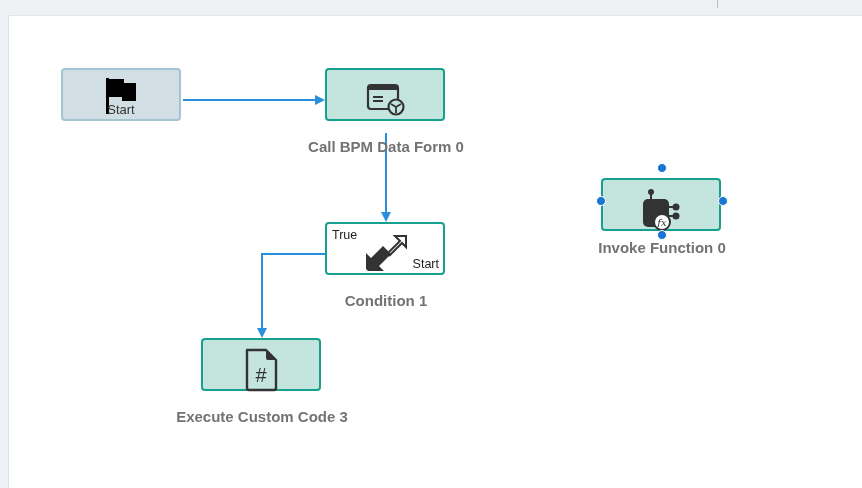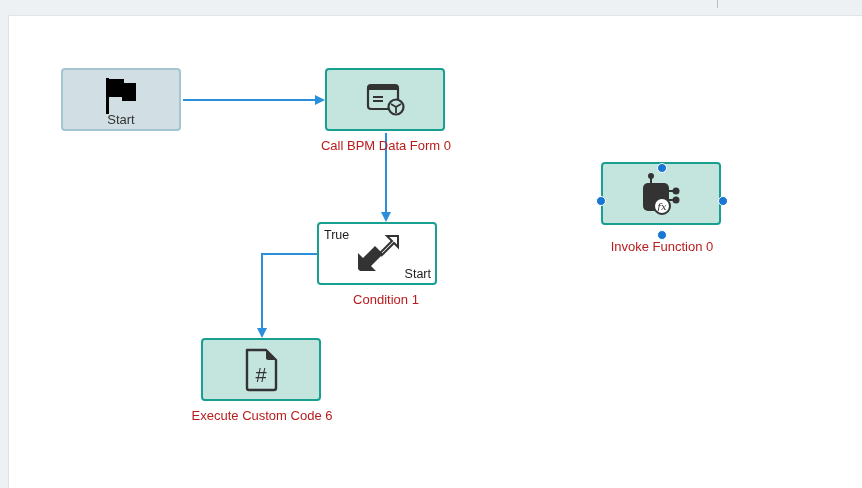--- a/index.html
+++ b/index.html
@@ -8,30 +8,30 @@
     background:#eef1f4;
     font-family:"Liberation Sans", sans-serif;
   }
   .top-divider { position:absolute; left:717px; top:0; width:1px; height:8px; background:#b9bec4; }
   .canvas {
     position:absolute; left:8px; top:15px; width:862px; height:480px;
     background:#ffffff; border-top:1px solid #e1e5e9; border-left:1px solid #dde2e7;
   }
   svg.edges { position:absolute; left:0; top:0; width:862px; height:488px; }
   .node {
-    position:absolute; width:120px; height:63px; box-sizing:border-box;
+    position:absolute; width:120px; height:53px; box-sizing:border-box;
     border-radius:4px; cursor:pointer;
   }
   .node.start { background:#d1dee4; border:2px solid #a3c5d2; }
   .node.task { background:#c4e5de; border:2px solid #17a08f; }
   .node.cond { background:#ffffff; border:2px solid #17a08f; }
   .node .icon { position:absolute; left:50%; transform:translateX(-50%); }
   .node-label {
-    position:absolute; font-size:13px; color:#b91c1c; white-space:nowrap;
-    transform:translateX(-50%); font-weight:400;
+    position:absolute; font-size:15px; color:#737373; white-space:nowrap;
+    transform:translateX(-50%); font-weight:700;
   }
   .start-label { position:absolute; left:0; right:0; bottom:2px; text-align:center; font-size:13px; color:#333; }
   .cond-true { position:absolute; left:5px; top:4px; font-size:12.5px; color:#1e1e1e; }
   .cond-false { position:absolute; right:4px; bottom:2px; font-size:12.5px; color:#1e1e1e; }
   .handle {
     position:absolute; width:10px; height:10px; border-radius:50%;
     background:#1976d2; border:1px solid #ffffff; box-sizing:border-box; cursor:pointer;
   }
 </style>
 </head>
@@ -65,40 +65,40 @@
     <rect x="3" y="3" width="30" height="24" rx="3" fill="none" stroke="#333" stroke-width="2.2"></rect>
     <rect x="3" y="3" width="30" height="5" fill="#333"></rect>
     <rect x="8" y="14" width="10" height="2" fill="#333"></rect>
     <rect x="8" y="18" width="10" height="2" fill="#333"></rect>
     <circle cx="31" cy="25" r="7.5" fill="#c4e5de" stroke="#333" stroke-width="2.2"></circle>
     <path d="M26,22 L31,25 L36,22 M31,25 L31,31" fill="none" stroke="#333" stroke-width="1.8"></path>
   </svg>
 </div>
 <div class="node-label" style="left:386px; top:138px;">Call BPM Data Form 0</div>
 
-<div class="node cond" style="left:317px; top:222px;">
+<div class="node cond" style="left:325px; top:222px;">
   <div class="cond-true">True</div>
   <svg class="icon" style="top:9px;" width="46" height="40" viewBox="0 0 46 40">
     <path d="M4,36 L4,20 L9,25 L21,13 L29,21 L17,33 L22,38 L6,38 z" fill="#333"></path>
     <path d="M25,21 L38,8 L33,3 L44,3 L44,14 L40,10 L27,23" fill="none" stroke="#333" stroke-width="2"></path>
   </svg>
   <div class="cond-false">Start</div>
 </div>
 <div class="node-label" style="left:386px; top:292px;">Condition 1</div>
 
 <div class="node task" style="left:201px; top:338px;">
   <svg class="icon" style="top:6px;" width="40" height="48" viewBox="0 0 40 48">
     <path d="M6,4 L25,4 L35,14 L35,42 Q35,44 33,44 L8,44 Q6,44 6,42 z" fill="none" stroke="#333" stroke-width="2.4" stroke-linejoin="round"></path>
     <path d="M25,4 L35,14 L27,14 Q25,14 25,12 z" fill="#333"></path>
     <text x="20" y="36" text-anchor="middle" font-family="Liberation Sans, sans-serif" font-size="20" fill="#333">#</text>
   </svg>
 </div>
-<div class="node-label" style="left:262px; top:408px;">Execute Custom Code 6</div>
+<div class="node-label" style="left:262px; top:408px;">Execute Custom Code 3</div>
 
-<div class="node task" style="left:601px; top:162px;text-align:center;">
+<div class="node task" style="left:601px; top:178px;text-align:center;">
   <svg class="icon" style="top:8px;" width="44" height="46" viewBox="0 0 44 46">
     <circle cx="12" cy="4" r="3" fill="#333"></circle>
     <rect x="11" y="4" width="2" height="8" fill="#333"></rect>
     <rect x="4" y="11" width="26" height="28" rx="5" fill="#333"></rect>
     <rect x="29" y="18" width="7" height="2" fill="#333"></rect>
     <rect x="29" y="27" width="7" height="2" fill="#333"></rect>
     <circle cx="37" cy="19" r="3.5" fill="#333"></circle>
     <circle cx="37" cy="28" r="3.5" fill="#333"></circle>
     <circle cx="23" cy="34" r="8" fill="#ffffff" stroke="#333" stroke-width="2"></circle>
     <text x="23" y="38" text-anchor="middle" font-family="DejaVu Serif, serif" font-style="italic" font-size="10" fill="#333">fx</text>

